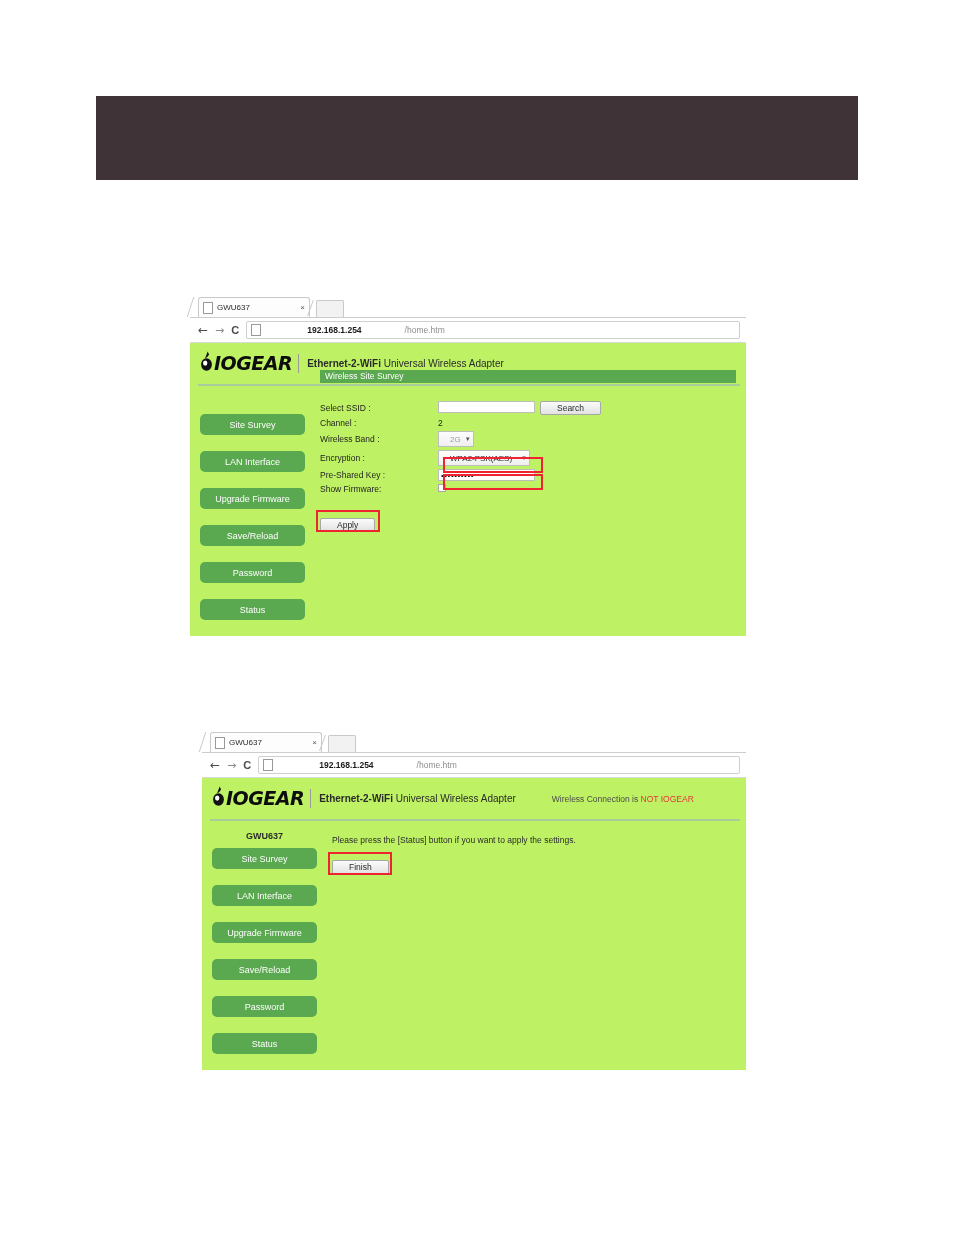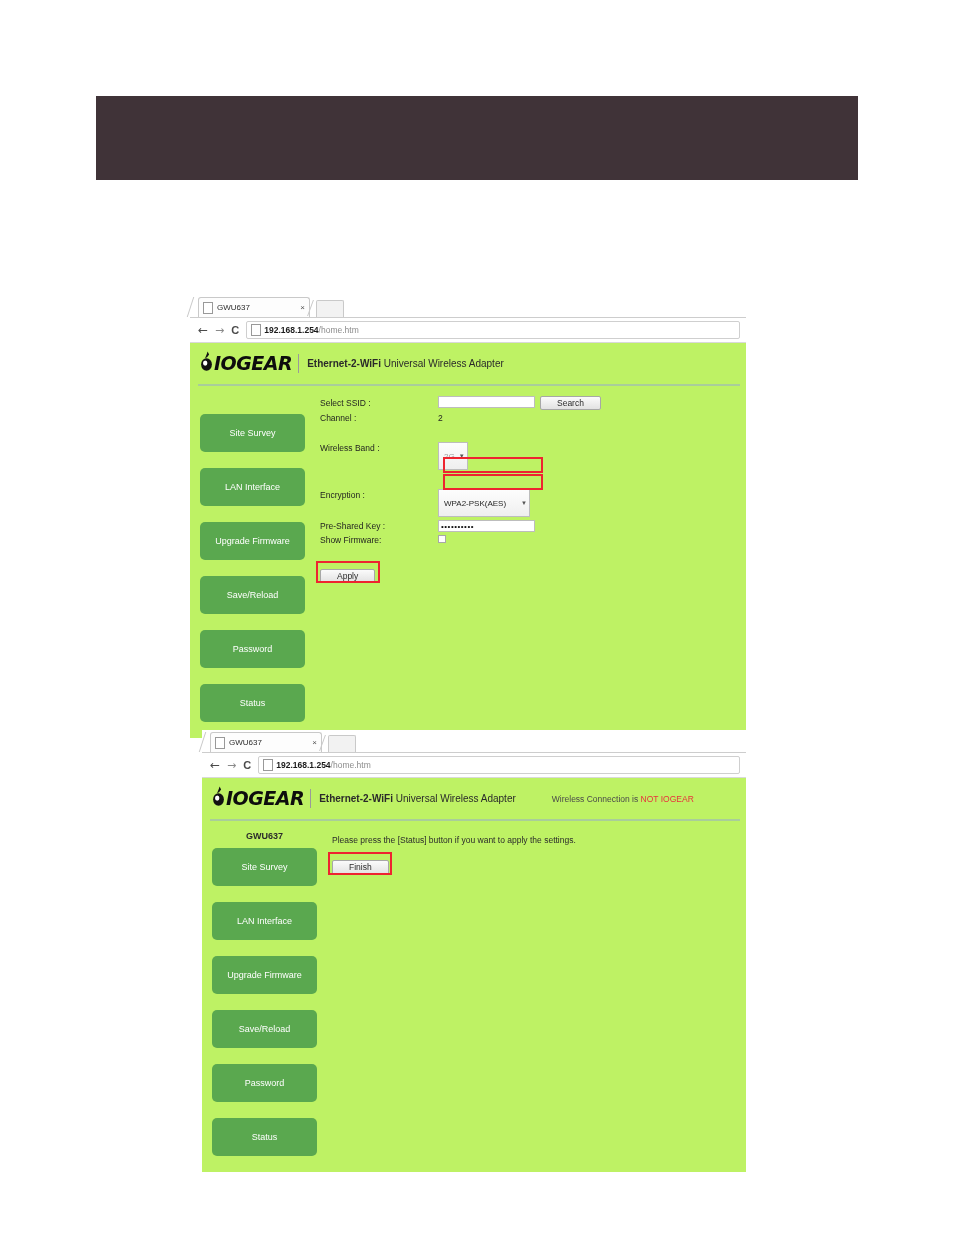--- a/index.html
+++ b/index.html
@@ -119,20 +119,21 @@
     flex: 1 1 auto;
     height: 16px;
     border: 1px solid #cfcfcf;
     border-radius: 2px;
     background: #fff;
     display: flex;
     align-items: center;
     padding: 8px 4px;
     margin-right: 6px;
     box-sizing: border-box;
+    gap: 43px;
   }
   .omnibox .page-icon { margin-right: 3px; }
   .url-host { font-size: 8.5px; color: #1a1a1a; font-weight: bold; }
   .url-path { font-size: 8.5px; color: #8c8c8c; }
 
   
   .viewport {
     position: relative;
     background: #bef264;
   }
@@ -197,21 +198,21 @@
   .device-label {
     text-align: center;
     font-size: 9px;
     font-weight: bold;
     color: #2b2b2b;
     margin-bottom: 7px;
     width: 105px;
   }
   .nav-item {
     width: 105px;
-    height: 38px;
+    height: 21px;
     background: #5aa84f;
     border-radius: 5px;
     color: #ffffff;
     font-size: 9px;
     display: flex;
     align-items: center;
     justify-content: center;
     margin-bottom: 16px;
     box-sizing: border-box;
     white-space: nowrap;
@@ -262,27 +263,26 @@
     border: 1px solid #a7a7a7;
     border-radius: 2px;
     background: linear-gradient(#fbfbfb, #e2e2e2);
     box-sizing: border-box;
   }
   .plain-val { font-size: 8.5px; color: #1f1f1f; }
 
   .select {
     display: inline-flex;
     align-items: center;
-    height: 28px;
+    height: 16px;
     border: 1px solid #bdbdbd;
     background: linear-gradient(#fdfdfd, #efefef);
     font-size: 8px;
-    padding: 0 2px 0 5px;
-    box-sizing: border-box;
-    margin-top: 16px;
+    padding: 0 2px 0 11px;
+    box-sizing: border-box;
   }
   .select.disabled { color: #9b9b9b; min-width: 30px; }
   .select.enc { color: #1f1f1f; width: 92px; justify-content: space-between; }
   .caret { font-size: 6px; margin-left: 4px; color: #555; }
 
   .pwd-input {
     width: 97px; height: 12px;
     border: 1px solid #bdbdbd;
     background: #fff;
     box-sizing: border-box;
@@ -388,20 +388,21 @@
         </div>
         <div class="nav-item">
           <span>Password</span>
         </div>
         <div class="nav-item">
           <span>Status</span>
         </div>
       </div>
 
       <div class="content">
+        <div class="section-bar">Wireless Site Survey</div>
 
         <table class="form-table">
           <tbody>
               <tr>
             <td class="lbl">Select SSID :</td>
             <td class="val">
               <span class="txt-input"></span>
             </td>
             <td>
               <span class="btn">Search</span>

